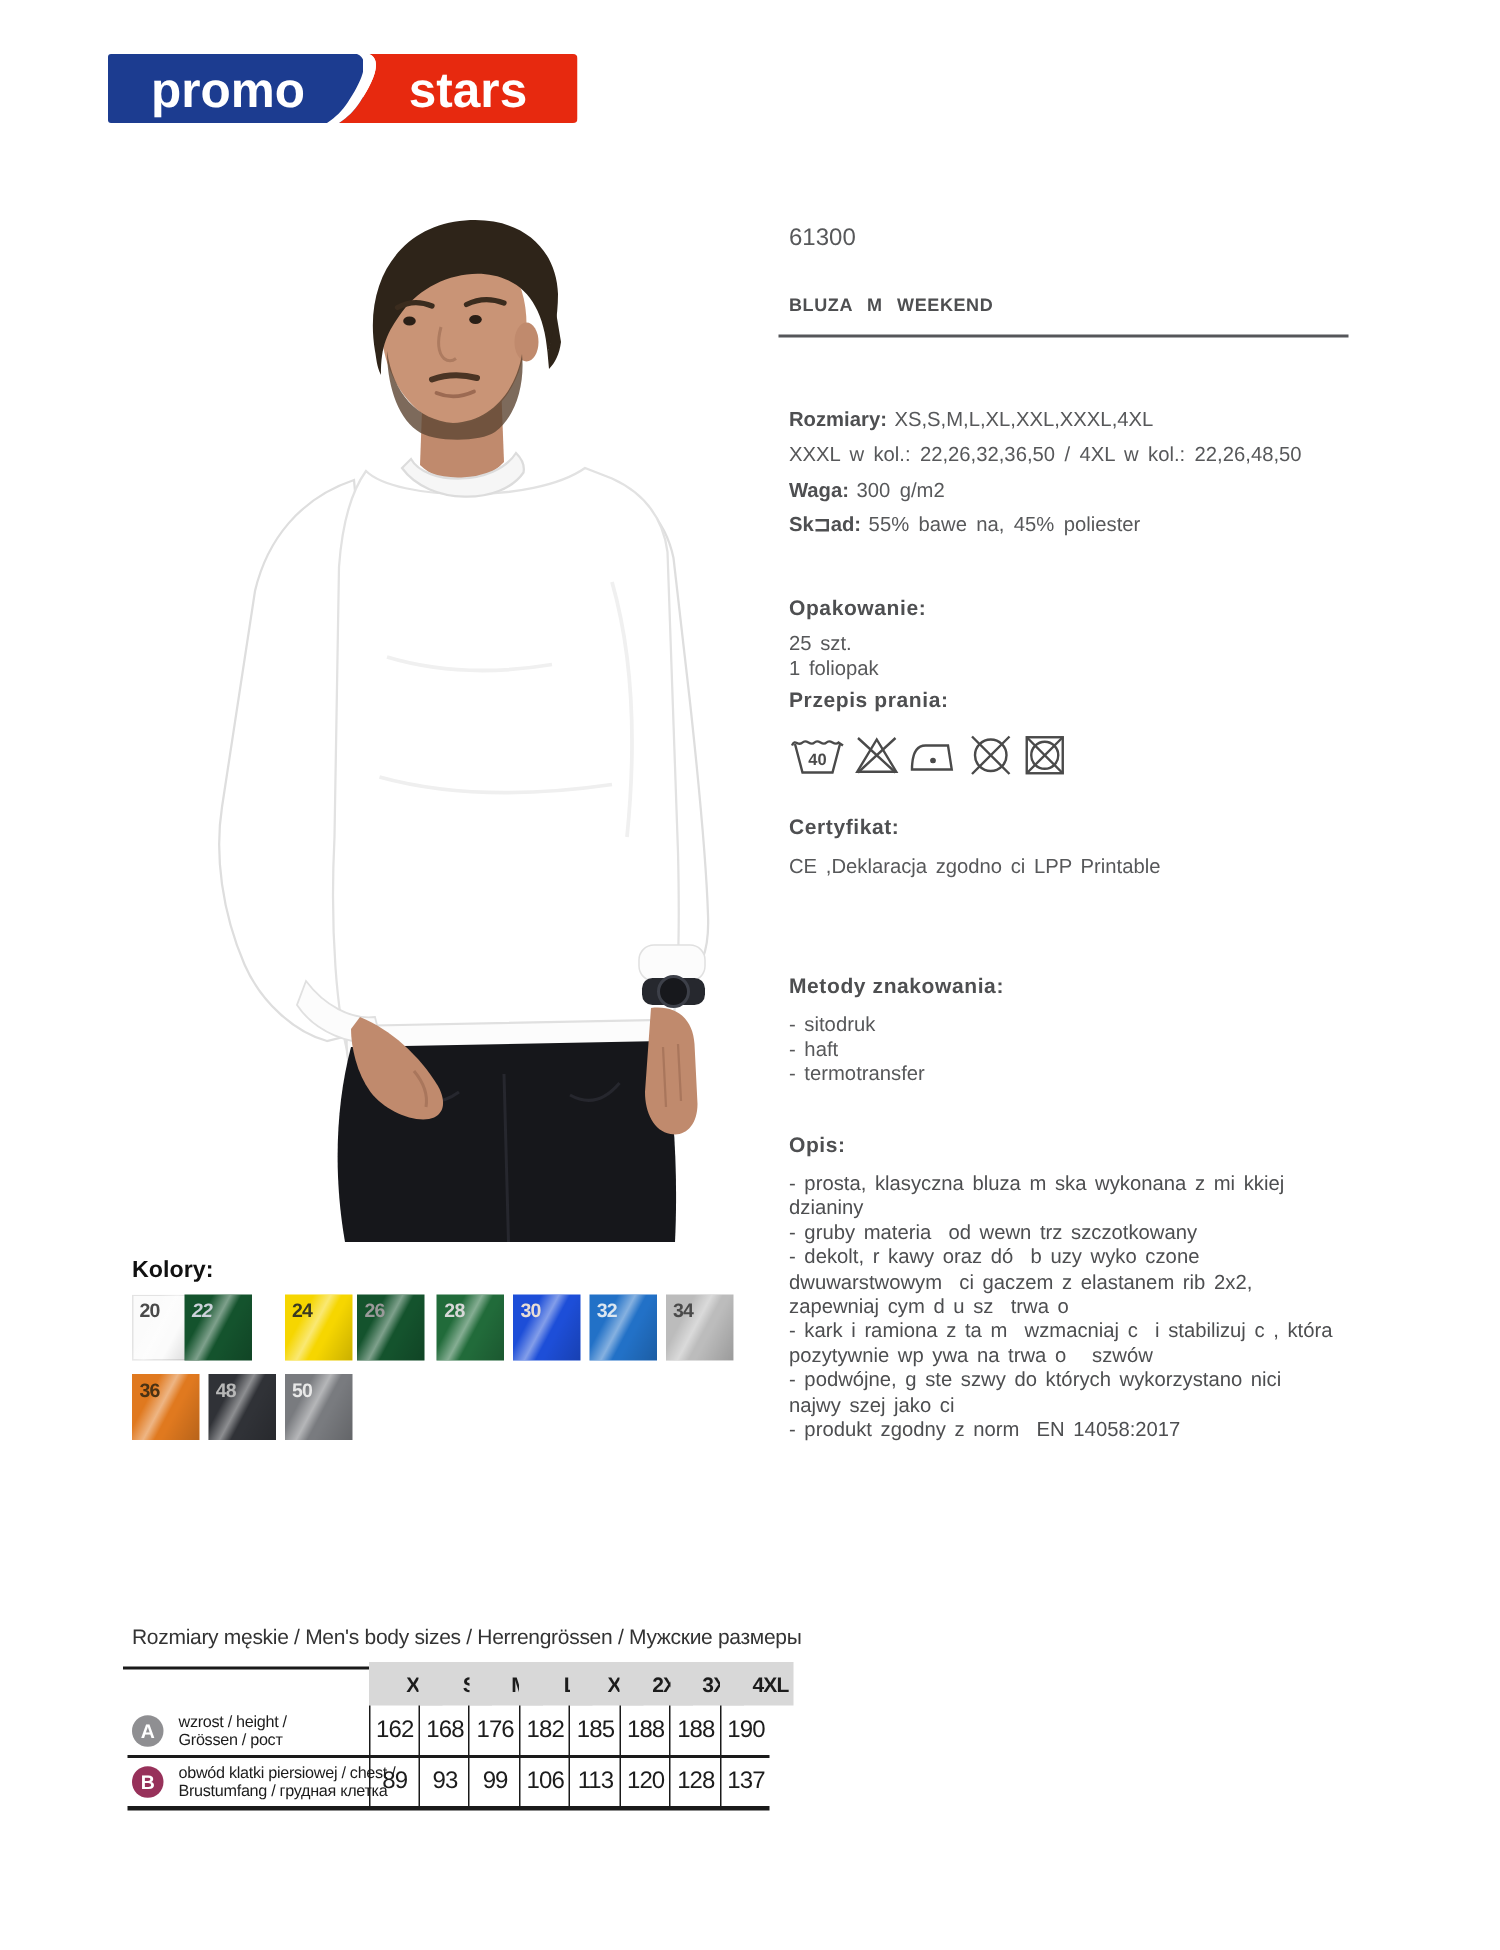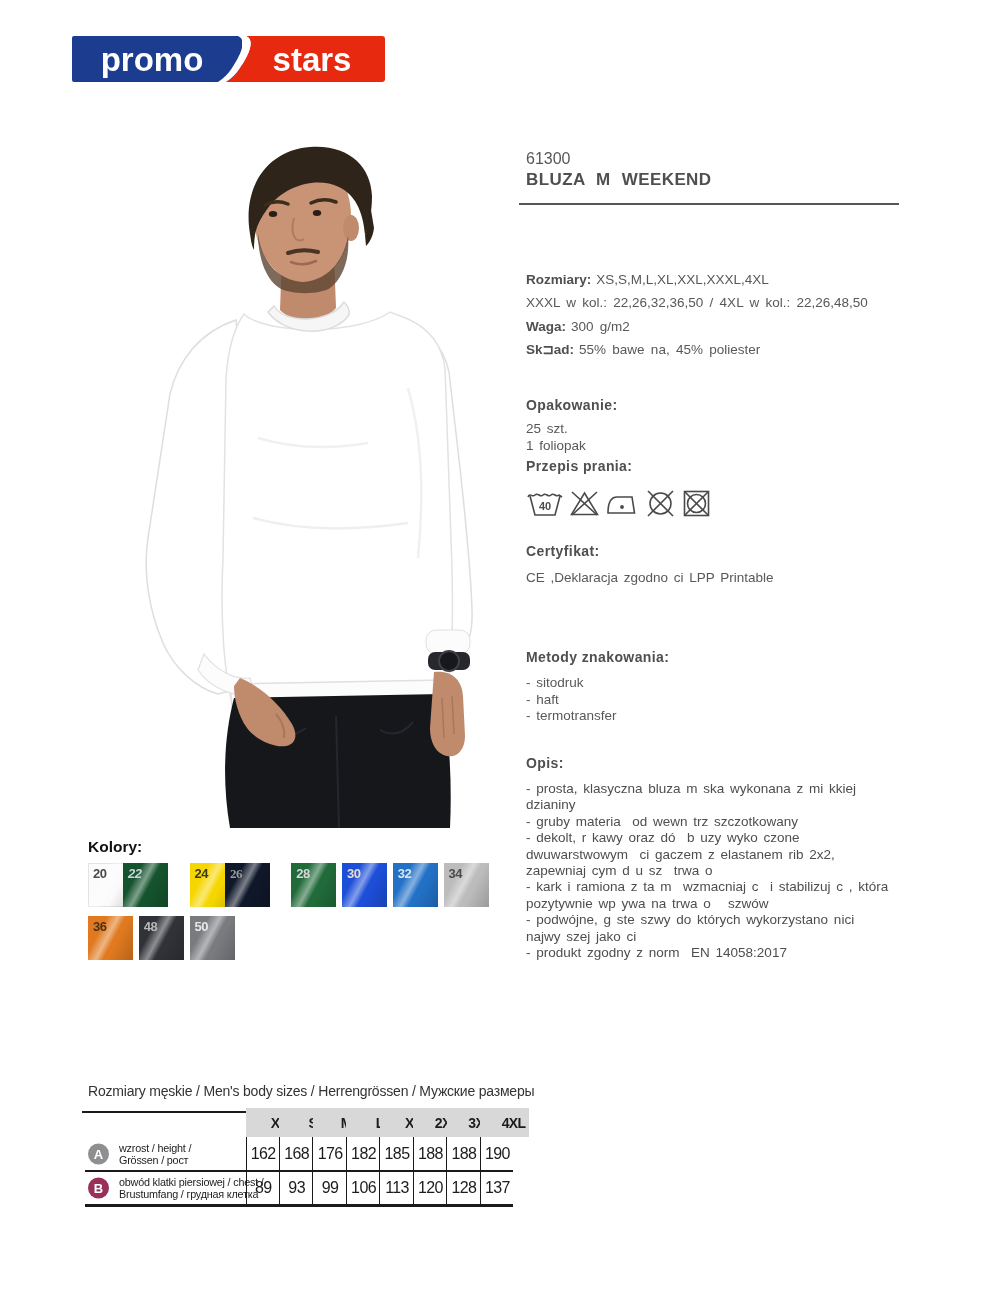--- a/index.html
+++ b/index.html
@@ -5,21 +5,21 @@
   html,body{margin:0;padding:0;background:#ffffff;}
   .page{position:relative;width:1000px;height:1300px;background:#ffffff;
         font-family:"Liberation Sans", sans-serif;color:#57585a;overflow:hidden;}
   
   .logo{position:absolute;left:72px;top:36px;width:313px;height:46px;}
   
   .photo{position:absolute;left:108px;top:138px;width:420px;height:690px;}
   
   .rc{position:absolute;left:526px;width:420px;}
   .code{font-size:16px;color:#57585a;}
-  .ptitle{margin-top:2px;font-size:17px;font-weight:bold;color:#4e4f51;letter-spacing:.4px;word-spacing:6px;}
+  .ptitle{margin-top:28px;font-size:12px;font-weight:bold;color:#4e4f51;letter-spacing:.4px;word-spacing:6px;}
   .underline{margin-top:13px;margin-left:-7px;width:380px;border-top:2px solid #55565a;}
   .sec-title{font-size:14px;font-weight:bold;color:#4e4f51;letter-spacing:.4px;}
   .spec-line{line-height:23.4px;font-size:13.5px;word-spacing:2.5px;}
   .spec-line b{color:#4e4f51;margin-right:5px;}
   .body-line{font-size:13.5px;line-height:16.5px;word-spacing:2px;}
   .gap8{margin-top:8px;} .gap10{margin-top:10px;} .gap11{margin-top:11px;}
   .icons-row{display:flex;align-items:flex-end;gap:5px;margin-top:14px;}
   .wicon{display:inline-block;line-height:0;}
   .opis{width:368px;}
   .opis-item{font-size:13.5px;line-height:16.4px;word-spacing:2px;white-space:pre-wrap;color:#4d4e50;}
@@ -179,21 +179,21 @@
   <div id="swatches">
       <div class="swatch" style="left: 0px; top: 0px; background: rgb(251, 251, 251); box-shadow: rgb(227, 227, 227) 0px 0px 0px 1px inset;">
         <span class="swatch-num" style="color: rgb(74, 74, 74);">20</span>
       </div>
       <div class="swatch" style="left: 35px; top: 0px; background: #14532d; font-style: italic;">
         <span class="swatch-num" style="color: rgb(204, 209, 218);">22</span>
       </div>
       <div class="swatch" style="left: 101.6px; top: 0px; background: rgb(246, 214, 0);">
         <span class="swatch-num" style="color: rgb(58, 58, 34);">24</span>
       </div>
-      <div class="swatch" style="left: 137px; top: 0px; background: #0f172a; font-family: Liberation Serif, serif;">
+      <div class="swatch" style="left: 150px; top: 0px; background: #14532d;">
         <span class="swatch-num" style="color: rgb(154, 154, 154);">26</span>
       </div>
       <div class="swatch" style="left: 203.2px; top: 0px; background: rgb(33, 107, 58);">
         <span class="swatch-num" style="color: rgb(216, 216, 216);">28</span>
       </div>
       <div class="swatch" style="left: 254px; top: 0px; background: #1d4ed8;">
         <span class="swatch-num" style="color: rgb(232, 221, 213);">30</span>
       </div>
       <div class="swatch" style="left: 304.8px; top: 0px; background: rgb(34, 113, 199);">
         <span class="swatch-num" style="color: rgb(220, 230, 240);">32</span>

